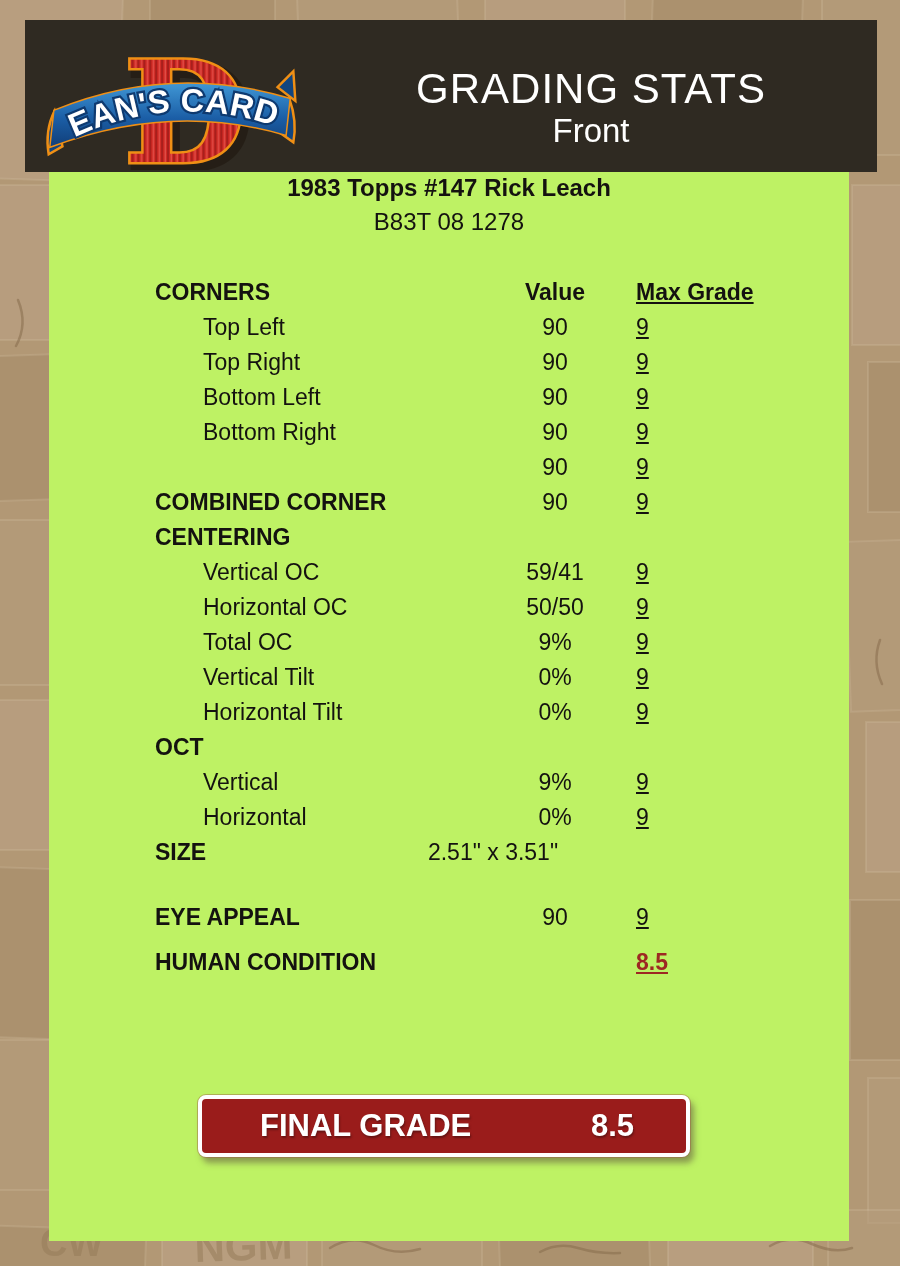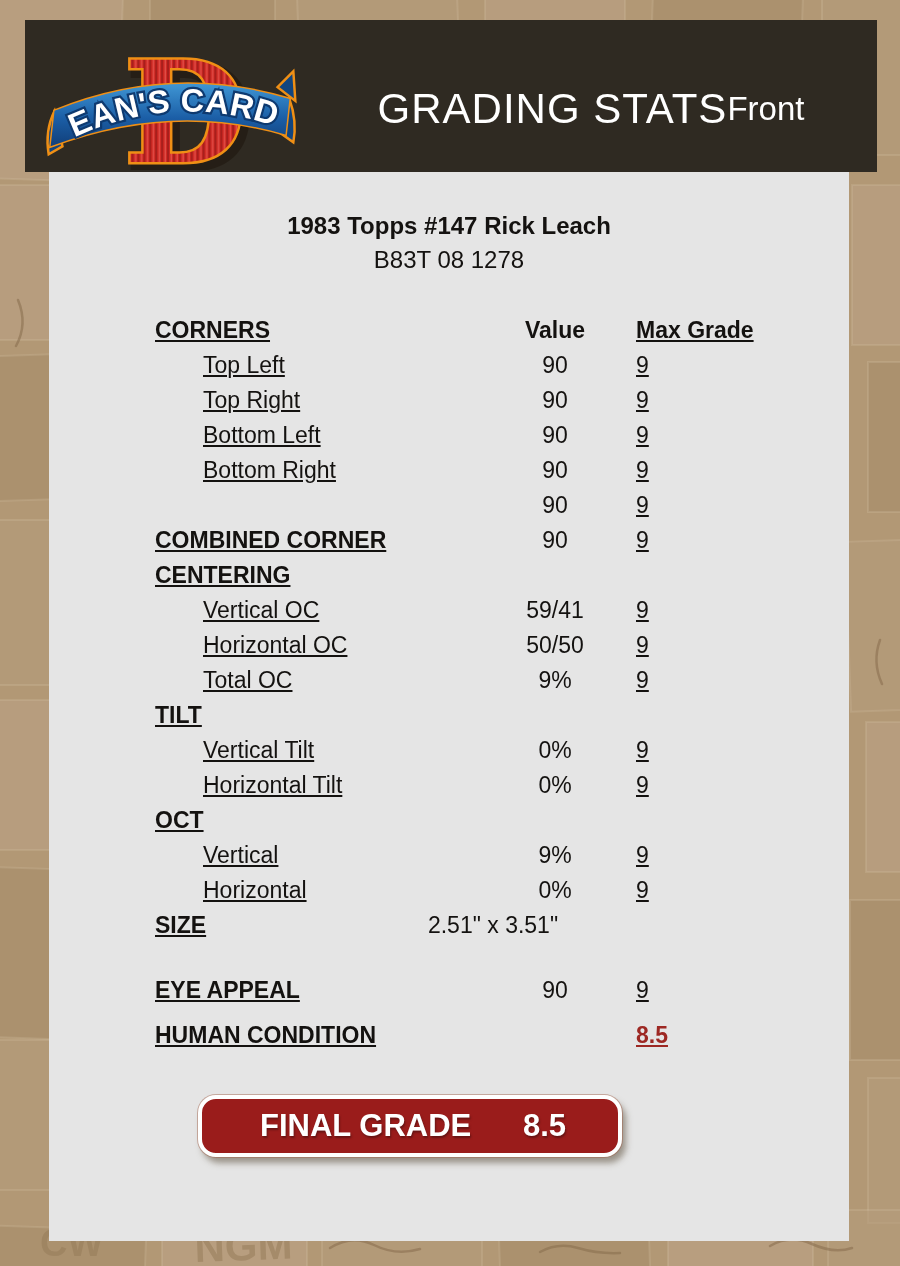--- a/index.html
+++ b/index.html
@@ -6,46 +6,46 @@
   body{font-family:"Liberation Sans",sans-serif;}
   .page{position:relative;width:900px;height:1266px;background:#b29875;overflow:hidden;}
 
   
   .bg-collage{position:absolute;inset:0;}
 
   
   .header-bar{position:absolute;left:25px;top:20px;width:852px;height:152px;background:#2f2a22;}
   .logo-wrap{position:absolute;left:16px;top:2px;width:260px;height:148px;}
   .header-titles{position:absolute;left:290px;right:10px;top:0;bottom:0;
-    display:flex;flex-direction:row;align-items:center;justify-content:center;
+    display:flex;flex-direction:column;align-items:center;justify-content:center;
     padding-top:26px;box-sizing:border-box;}
   .main-title{color:#ffffff;font-size:42px;line-height:44px;font-weight:400;letter-spacing:1px;}
   .sub-title{color:#ffffff;font-size:33px;line-height:40px;font-weight:400;margin-top:0;}
 
   
-  .card{position:absolute;left:49px;top:172px;width:800px;height:1069px;background:#e5e5e5;
-    box-sizing:border-box;padding-top:38px;color:#141210;}
+  .card{position:absolute;left:49px;top:172px;width:800px;height:1069px;background:#bef264;
+    box-sizing:border-box;color:#141210;}
   .card-title{text-align:center;font-size:24px;line-height:32px;font-weight:bold;}
   .card-subtitle{text-align:center;font-size:24px;line-height:36px;font-weight:400;}
 
   
   .stats{margin:35px 0 0 106px;width:672px;}
   .row{position:relative;height:35px;line-height:35px;font-size:23px;}
-  .row .lbl{position:absolute;left:0;white-space:nowrap;text-decoration:underline;}
+  .row .lbl{position:absolute;left:0;white-space:nowrap;}
   .row .lbl.ind{left:48px;}
   .row .val{position:absolute;left:300px;width:200px;text-align:center;white-space:nowrap;}
   .row .val.shift{left:238px;}
   .row .max{position:absolute;left:481px;width:200px;text-align:left;white-space:nowrap;text-decoration:underline;}
   .row.bold .lbl{font-weight:bold;}
   .row.hdr .lbl,.row.hdr .val,.row.hdr .max{font-weight:bold;}
   .row .max.red{color:#9d2823;font-weight:bold;}
 
   
-  .final-grade{position:absolute;left:149px;top:923px;width:424px;height:62px;box-sizing:border-box;
-    background:#9a1c1b;border:4px solid #ffffff;border-radius:18px;
+  .final-grade{position:absolute;left:149px;top:923px;width:492px;height:62px;box-sizing:border-box;
+    background:#9a1c1b;border:4px solid #ffffff;border-radius:8px;
     box-shadow:0 0 0 1px rgba(160,95,70,0.45),4px 6px 6px rgba(92,80,62,0.55);
     display:flex;align-items:center;justify-content:space-between;padding:0 52px 0 58px;
     color:#ffffff;font-size:31px;font-weight:bold;text-shadow:1px 2px 2px rgba(60,15,15,0.55);}
 </style>
 </head>
 <body>
 
 <div class="page">
 
   <svg class="bg-collage" width="900" height="1266" viewBox="0 0 900 1266" xmlns="http://www.w3.org/2000/svg">
@@ -180,25 +180,20 @@
         <div class="row">
           <span class="lbl ind">Horizontal OC</span>
           <span class="val">50/50</span>
           <span class="max">9</span>
         </div>
         <div class="row">
           <span class="lbl ind">Total OC</span>
           <span class="val">9%</span>
           <span class="max">9</span>
         </div>
-        <div class="row bold">
-          <span class="lbl">TILT</span>
-          <span class="val"></span>
-          <span class="max"></span>
-        </div>
         <div class="row">
           <span class="lbl ind">Vertical Tilt</span>
           <span class="val">0%</span>
           <span class="max">9</span>
         </div>
         <div class="row">
           <span class="lbl ind">Horizontal Tilt</span>
           <span class="val">0%</span>
           <span class="max">9</span>
         </div>

